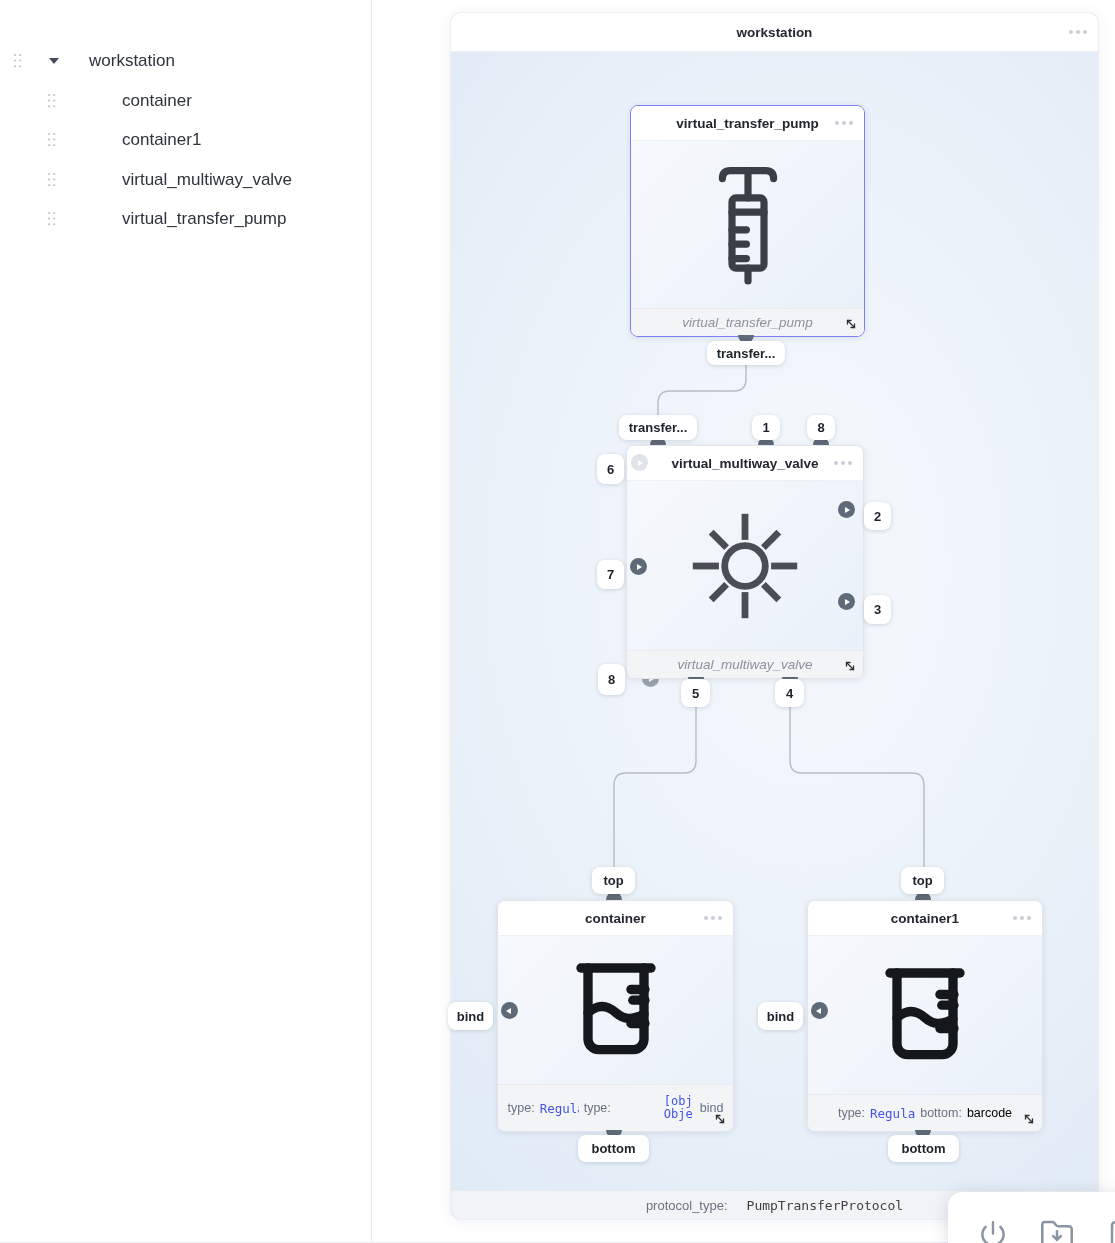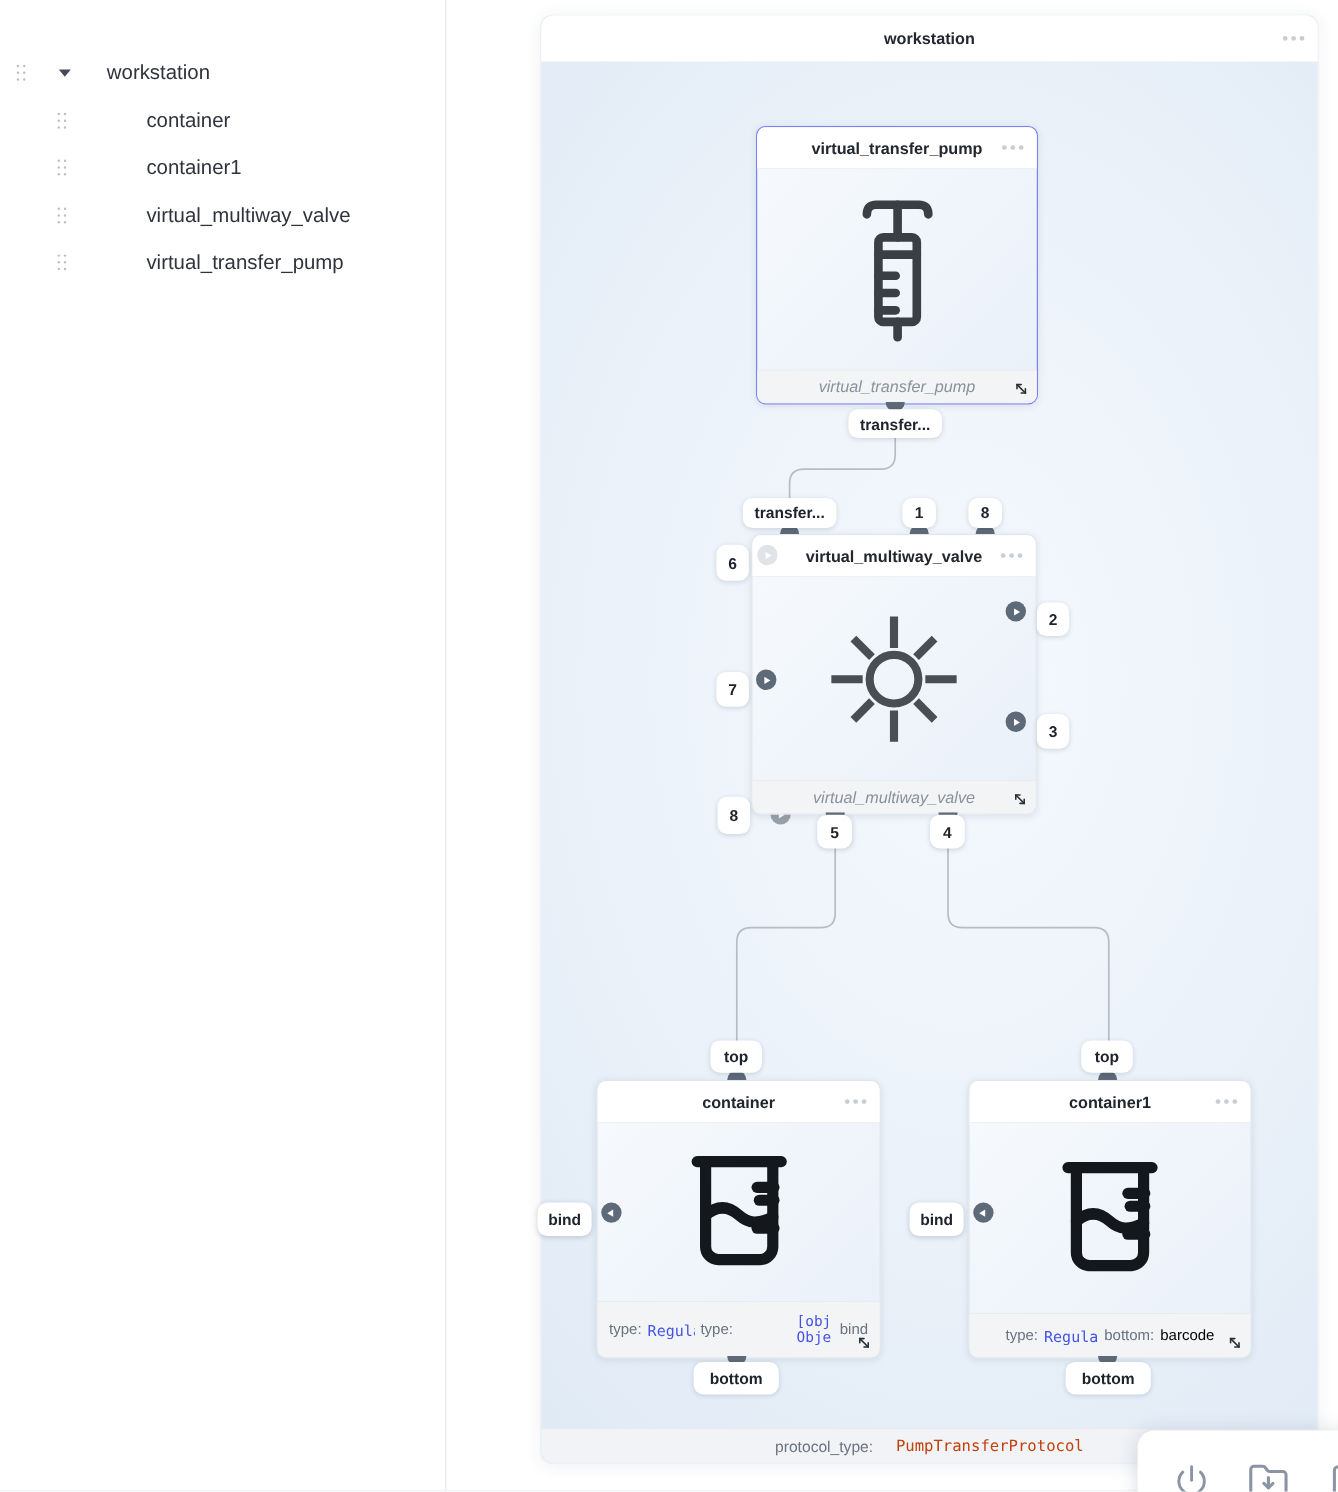--- a/index.html
+++ b/index.html
@@ -24,21 +24,21 @@
   
   .panel{position:absolute;left:450px;top:12px;width:647px;height:1206px;border-radius:10px;
     border:1px solid #edeff3;box-shadow:0 2px 14px rgba(40,60,100,.07);
     background:radial-gradient(95% 75% at 54% 46%, #f5f9fd 0%, #eaf1f9 52%, #dde8f4 100%);}
   .panel-header{position:absolute;top:0;left:0;right:0;height:38px;background:#fff;border-bottom:1px solid #eef0f4;
     border-radius:10px 10px 0 0;display:flex;align-items:center;justify-content:center;z-index:6;}
   .panel-title{font-weight:700;font-size:13.5px;color:#23272f;}
   .panel-footer{position:absolute;bottom:0;left:0;right:0;height:28px;background:#f1f3f6;border-top:1px solid #e8eaee;
     border-radius:0 0 10px 10px;display:flex;align-items:center;justify-content:center;gap:19px;z-index:6;}
   .panel-footer .flabel{font-size:13px;color:#6b7280;}
-  .panel-footer .fvalue{font-family:"DejaVu Sans Mono",monospace;font-size:13px;color:#c2410c;}
+  .panel-footer .fvalue{font-family:"DejaVu Sans Mono",monospace;font-size:13px;color:#404040;}
 
   .dots{display:flex;gap:3px;position:absolute;right:11px;top:50%;transform:translateY(-50%);cursor:pointer;}
   .dots i{width:4px;height:4px;border-radius:50%;background:#c9ced6;}
 
   
   .edges{position:absolute;left:0;top:0;z-index:1;pointer-events:none;}
 
   
   .node{position:absolute;display:flex;flex-direction:column;border-radius:8px;z-index:2;
     background:linear-gradient(135deg,#f7fafd 0%,#e9f0f9 100%);

